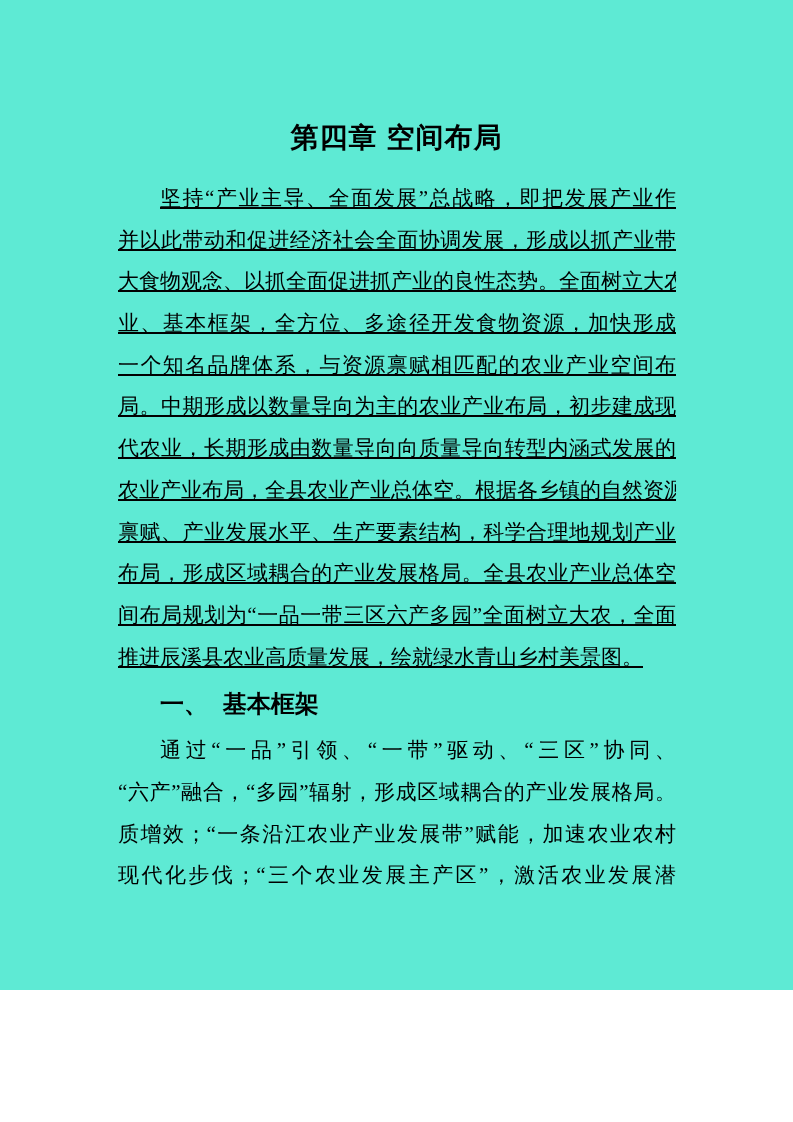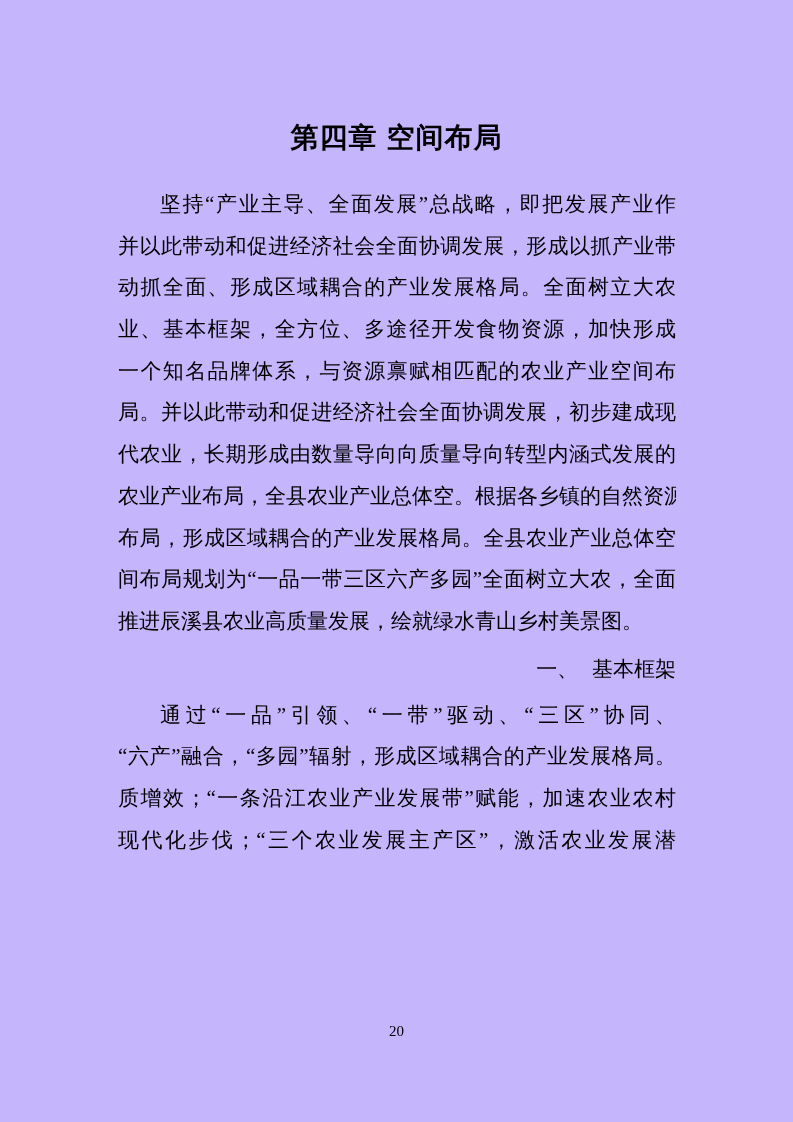--- a/index.html
+++ b/index.html
@@ -3,63 +3,62 @@
 <meta charset="utf-8">
 <style>
   html, body {
     margin: 0;
     padding: 0;
     background: #ffffff;
   }
   .page {
     position: relative;
     width: 793px;
-    height: 1122px;
-    background: #c4b5fd;
+    height: 990px;
+    background: #5eead4;
     color: #000000;
     overflow: hidden;
   }
   .chapter-title {
     margin: 120px 0 0 0;
     text-align: center;
     font-family: "Liberation Sans", "DejaVu Sans", sans-serif;
     font-weight: bold;
     font-size: 28px;
     line-height: 36px;
     letter-spacing: 1px;
   }
   .body-text {
     margin: 0 117px 0 118px;      
     font-family: "Liberation Serif", "DejaVu Serif", serif;
     font-size: 21px;
   }
   .paragraph {
     margin: 0;
   }
-  .paragraph.first-para { margin-top: 28px; }
+  .paragraph.first-para { margin-top: 22px; text-decoration: underline; }
   .line {
     line-height: 41.7px;
     height: 41.7px;
     white-space: nowrap;
     text-align: justify;
     text-align-last: justify;
     text-justify: inter-character;
     overflow: hidden;
   }
   .line.first { padding-left: 42px; }   
   .line.no-just { text-align-last: left; }
   .section-heading {
     margin: 5px 0 5px 0;
     padding-left: 42px;
     font-family: "Liberation Sans", "DejaVu Sans", sans-serif;
-    font-weight: normal;
-    font-size: 21px;
+    font-weight: bold;
+    font-size: 24px;
     line-height: 42px;
     word-spacing: 8px;
-    text-align: right;
   }
   .page-number {
     position: absolute;
     top: 1021px;
     left: 0;
     right: 0;
     text-align: center;
     font-family: "Liberation Serif", "DejaVu Serif", serif;
     font-size: 15px;
     line-height: 20px;
@@ -70,26 +69,27 @@
 
 <div class="page">
 
   <h1 class="chapter-title">第四章 空间布局</h1>
 
   <div class="body-text">
 
     <div class="paragraph first-para">
         <div class="line first">坚持“产业主导、全面发展”总战略，即把发展产业作</div>
         <div class="line">并以此带动和促进经济社会全面协调发展，形成以抓产业带</div>
-        <div class="line">动抓全面、形成区域耦合的产业发展格局。全面树立大农</div>
+        <div class="line">大食物观念、以抓全面促进抓产业的良性态势。全面树立大农</div>
         <div class="line">业、基本框架，全方位、多途径开发食物资源，加快形成</div>
         <div class="line">一个知名品牌体系，与资源禀赋相匹配的农业产业空间布</div>
-        <div class="line">局。并以此带动和促进经济社会全面协调发展，初步建成现</div>
+        <div class="line">局。中期形成以数量导向为主的农业产业布局，初步建成现</div>
         <div class="line">代农业，长期形成由数量导向向质量导向转型内涵式发展的</div>
         <div class="line">农业产业布局，全县农业产业总体空。根据各乡镇的自然资源</div>
+        <div class="line">禀赋、产业发展水平、生产要素结构，科学合理地规划产业</div>
         <div class="line">布局，形成区域耦合的产业发展格局。全县农业产业总体空</div>
         <div class="line">间布局规划为“一品一带三区六产多园”全面树立大农，全面</div>
         <div class="line no-just">推进辰溪县农业高质量发展，绘就绿水青山乡村美景图。</div>
       </div>
 
     <h2 class="section-heading">一、 基本框架</h2>
 
     <div class="paragraph">
         <div class="line first">通过“一品”引领、“一带”驱动、“三区”协同、</div>
         <div class="line">“六产”融合，“多园”辐射，形成区域耦合的产业发展格局。</div>

